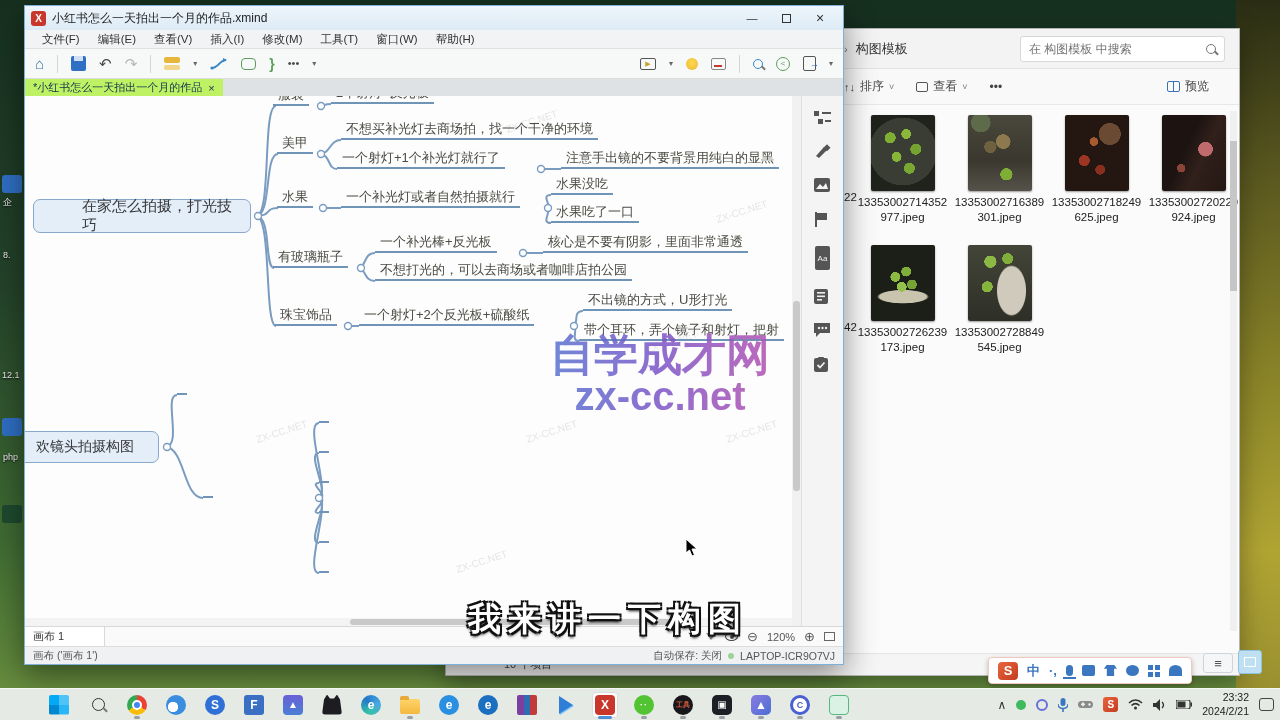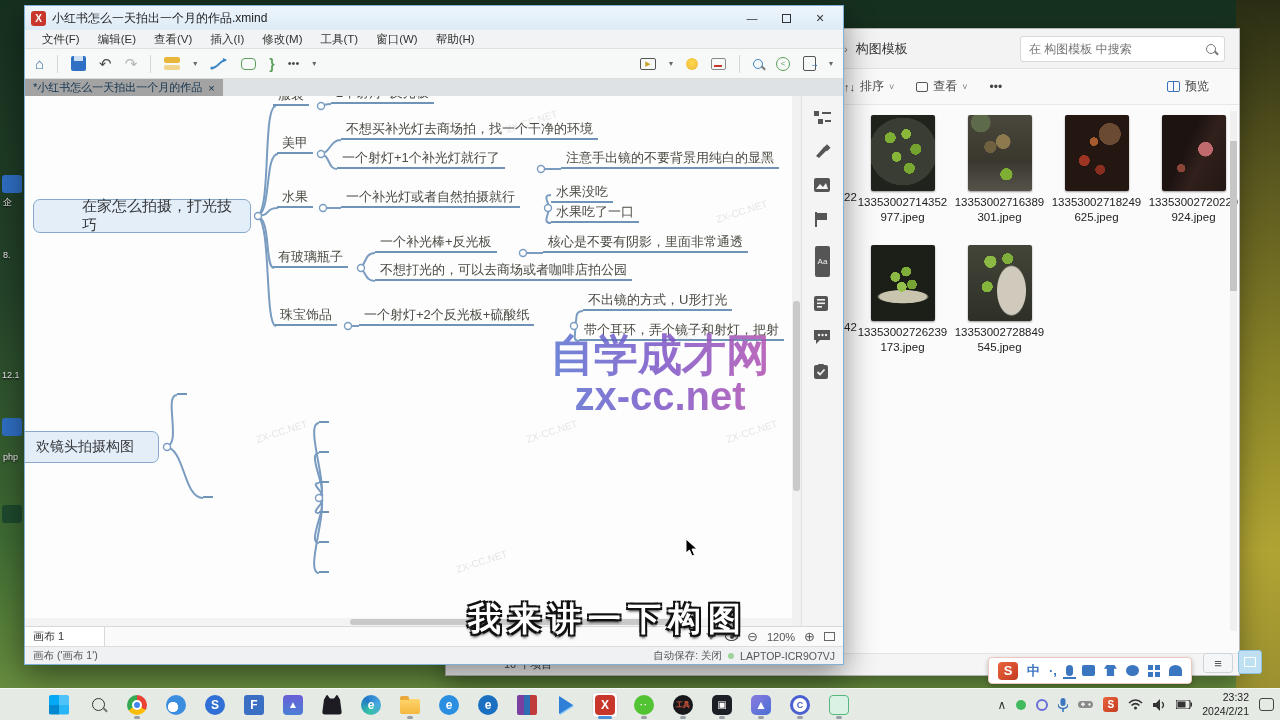--- a/index.html
+++ b/index.html
@@ -111,30 +111,30 @@
   .tb-pres { width:16px; height:12px; border:1.4px solid #555; border-radius:2px;
     display:flex; align-items:center; justify-content:center; font-size:7px; color:#c9a227; }
   .tb-bulb { width:12px; height:12px; background:radial-gradient(circle at 50% 40%,#ffd94d,#e8b73a); border-radius:50%; }
   .tb-zen { width:15px; height:12px; border:1.4px solid #888; border-radius:2px; position:relative; }
   .tb-zen::after { content:""; position:absolute; left:2px; bottom:2px; width:8px; height:1.6px; background:#c9372c; }
   .tb-share { width:14px; height:14px; border:1.4px solid #5aa05a; border-radius:50%;
     display:flex; align-items:center; justify-content:center; font-size:8px; color:#5aa05a; }
   .tb-export { width:13px; height:15px; border:1.4px solid #555; border-radius:2px; position:relative; }
   .tb-export::after { content:"→"; position:absolute; right:-4px; top:2px; font-size:9px; color:#2f6fc4; }
   .xm-tabbar { height:17px; background:#dfe2e4; display:flex; align-items:flex-end; }
-  .xm-tab { height:17px; background:#a3a3a3; color:#10324e; font-size:11px;
+  .xm-tab { height:17px; background:#bef264; color:#10324e; font-size:11px;
     display:flex; align-items:center; gap:6px; padding:0 8px; }
   .xm-main { flex:1; display:flex; min-height:0; }
   .canvas { flex:1; position:relative; background:#fdfdfd; overflow:hidden; }
   .vscroll { width:9px; background:#f1f1f1; position:relative; }
   .vscroll .th { position:absolute; top:205px; left:1px; width:7px; height:190px; background:#c9c9c9; border-radius:3px; }
   .sidebar { width:42px; background:#f4f4f4; border-left:1px solid #e0e0e0;
     display:flex; flex-direction:column; align-items:center; padding-top:14px; gap:19px; }
   .sb-ico { width:17px; height:15px; color:#555; font-size:12px; display:flex; align-items:center; justify-content:center; }
-  .sb-fill { background:#555; border-radius:2px; width:15px; height:31px; color:#f4f4f4; font-size:8px;
+  .sb-fill { background:#555; border-radius:2px; width:15px; height:24px; color:#f4f4f4; font-size:8px;
     display:flex; align-items:center; justify-content:center; }
   .hscroll { position:absolute; left:0; right:0; bottom:0; height:8px; background:#f3f3f3; }
   .hscroll .th { position:absolute; left:325px; width:330px; top:1px; height:6px; background:#c9c9c9; border-radius:3px; }
   .xm-sheetbar { height:20px; background:#fafafa; border-top:1px solid #d9d9d9;
     display:flex; align-items:center; font-size:11px; color:#333; }
   .sheet-tab { height:100%; background:#fff; border-right:1px solid #d9d9d9;
     display:flex; align-items:center; padding:0 14px 0 8px; min-width:80px; }
   .sheet-right { margin-left:auto; display:flex; align-items:center; gap:9px; padding-right:8px; color:#555; }
   .funnel { width:0; height:0; border-left:5px solid transparent; border-right:5px solid transparent;
     border-top:7px solid #8a8a8a; }
@@ -416,21 +416,21 @@
       <div class="topic-box" style="left:-14px;top:335px;width:148px;height:32px;font-size:14px;">欢镜头拍摄构图</div>
 
       <div class="node" style="left:248px;top:-10px;">服装</div>
       <div class="node" style="left:306px;top:-12px;">2个射灯+反光板</div>
       <div class="node" style="left:252px;top:38px;">美甲</div>
       <div class="node" style="left:316px;top:24px;">不想买补光灯去商场拍，找一个干净的环境</div>
       <div class="node" style="left:312px;top:53px;">一个射灯+1个补光灯就行了</div>
       <div class="node" style="left:536px;top:53px;">注意手出镜的不要背景用纯白的显黑</div>
       <div class="node" style="left:252px;top:92px;">水果</div>
       <div class="node" style="left:316px;top:92px;">一个补光灯或者自然拍摄就行</div>
-      <div class="node" style="left:526px;top:79px;margin-top:8px;">水果没吃</div>
+      <div class="node" style="left:526px;top:79px;">水果没吃</div>
       <div class="node" style="left:526px;top:107px;">水果吃了一口</div>
       <div class="node" style="left:248px;top:152px;">有玻璃瓶子</div>
       <div class="node" style="left:350px;top:137px;">一个补光棒+反光板</div>
       <div class="node" style="left:518px;top:137px;">核心是不要有阴影，里面非常通透</div>
       <div class="node" style="left:350px;top:165px;">不想打光的，可以去商场或者咖啡店拍公园</div>
       <div class="node" style="left:250px;top:210px;">珠宝饰品</div>
       <div class="node" style="left:334px;top:210px;">一个射灯+2个反光板+硫酸纸</div>
       <div class="node" style="left:558px;top:195px;">不出镜的方式，U形打光</div>
       <div class="node" style="left:554px;top:225px;">带个耳环，弄个镜子和射灯，把射</div>
       <div class="node" style="left:152px;top:279px;"></div>

